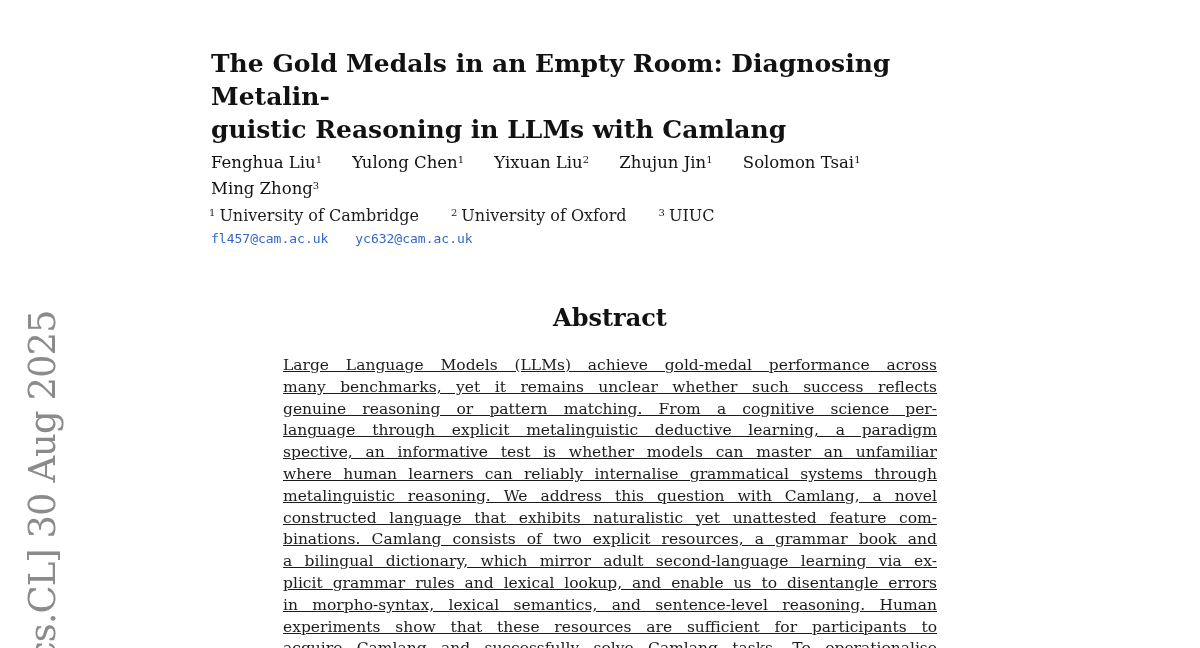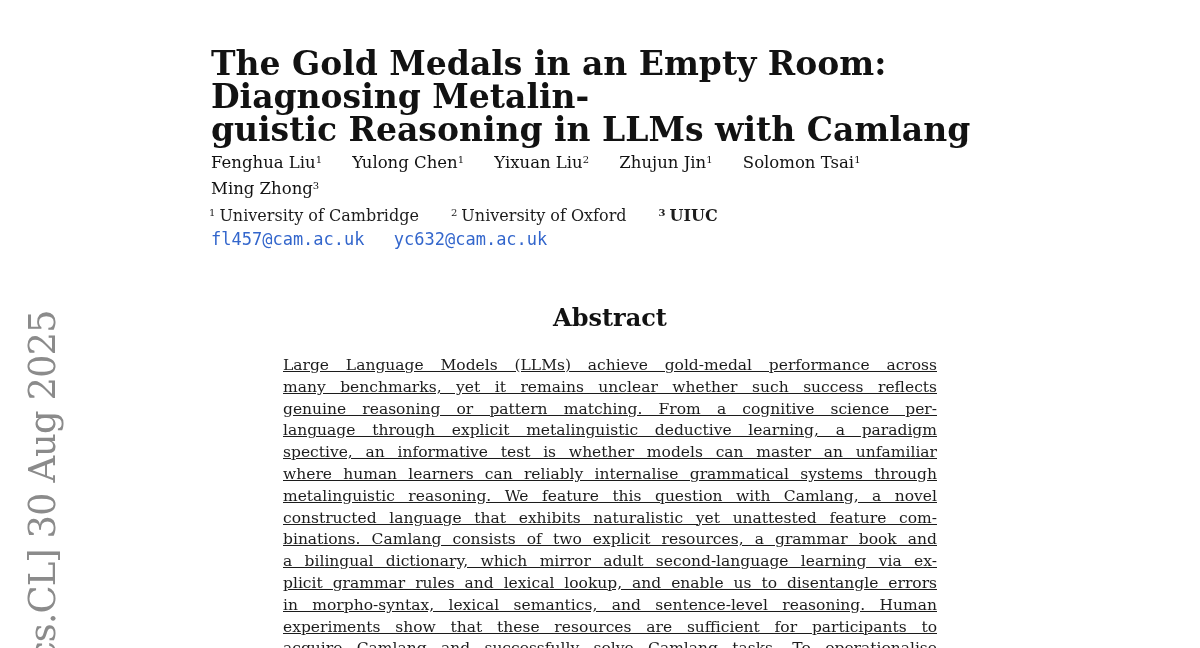--- a/index.html
+++ b/index.html
@@ -24,21 +24,21 @@
     font-size: 37px;
     letter-spacing: -1px;
     color: #8b8b8b;
   }
 
   .title {
     position: absolute;
     left: 211px;
     top: 47px;
     width: 790px;
-    font-size: 33px;
+    font-size: 25px;
     line-height: 33px;
     font-weight: bold;
     color: #121212;
   }
 
   .authors {
     position: absolute;
     left: 211px;
     top: 151px;
     width: 780px;
@@ -61,29 +61,29 @@
     position: absolute;
     left: 209px;
     top: 205px;
     width: 780px;
     font-size: 16px;
     line-height: 22px;
     color: #1c1c1c;
     white-space: nowrap;
   }
   .affil { margin-right: 27px; text-align: right; }
-  .affil:last-child { margin-right: 0; font-weight: bold; }
+  .affil:last-child { margin-right: 0; }
   .affil-sup { margin-right: 4px; }
 
   .emails {
     position: absolute;
     left: 211px;
     top: 230px;
     font-family: "DejaVu Sans Mono", monospace;
-    font-size: 17px;
+    font-size: 13px;
     line-height: 18px;
     white-space: nowrap;
   }
   .email {
     color: #3366cc;
     text-decoration: none;
     cursor: pointer;
     margin-right: 19px;
   }
   .email:last-child { margin-right: 0; }
@@ -153,21 +153,21 @@
 
   <div class="abstract-heading">Abstract</div>
 
   <div class="abstract">
     <div class="aline">Large Language Models (LLMs) achieve gold-medal performance across</div>
     <div class="aline">many benchmarks, yet it remains unclear whether such success reflects</div>
     <div class="aline">genuine reasoning or pattern matching. From a cognitive science per-</div>
     <div class="aline">language through explicit metalinguistic deductive learning, a paradigm</div>
     <div class="aline">spective, an informative test is whether models can master an unfamiliar</div>
     <div class="aline">where human learners can reliably internalise grammatical systems through</div>
-    <div class="aline">metalinguistic reasoning. We feature this question with Camlang, a novel</div>
+    <div class="aline">metalinguistic reasoning. We address this question with Camlang, a novel</div>
     <div class="aline">constructed language that exhibits naturalistic yet unattested feature com-</div>
     <div class="aline">binations. Camlang consists of two explicit resources, a grammar book and</div>
     <div class="aline">a bilingual dictionary, which mirror adult second-language learning via ex-</div>
     <div class="aline">plicit grammar rules and lexical lookup, and enable us to disentangle errors</div>
     <div class="aline">in morpho-syntax, lexical semantics, and sentence-level reasoning. Human</div>
     <div class="aline">experiments show that these resources are sufficient for participants to</div>
     <div class="aline">acquire Camlang and successfully solve Camlang tasks. To operationalise</div>
   </div>
 
 </div>

